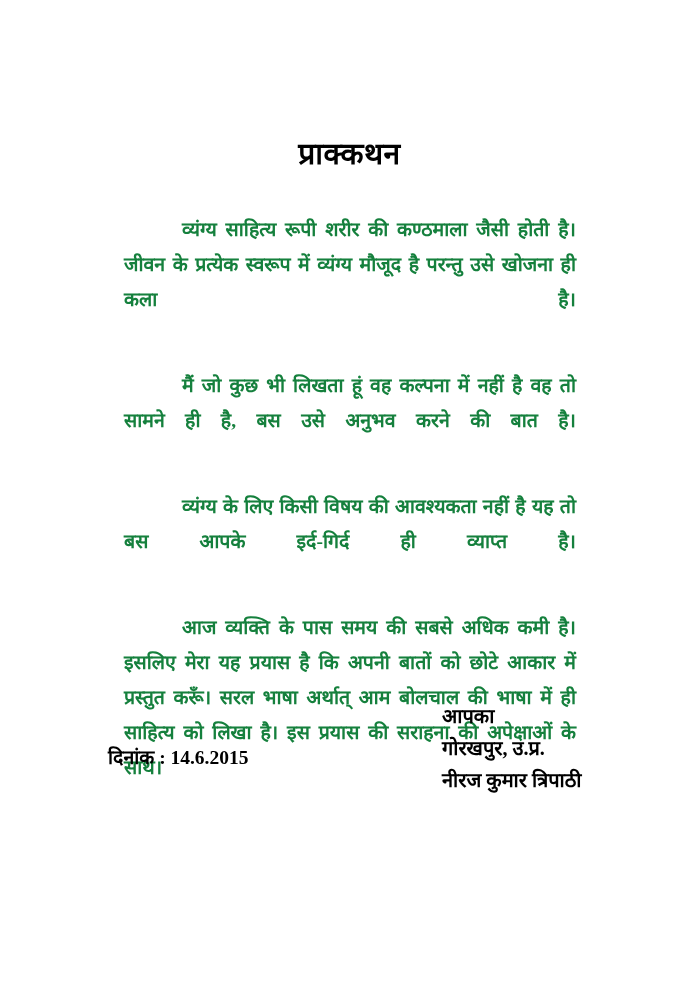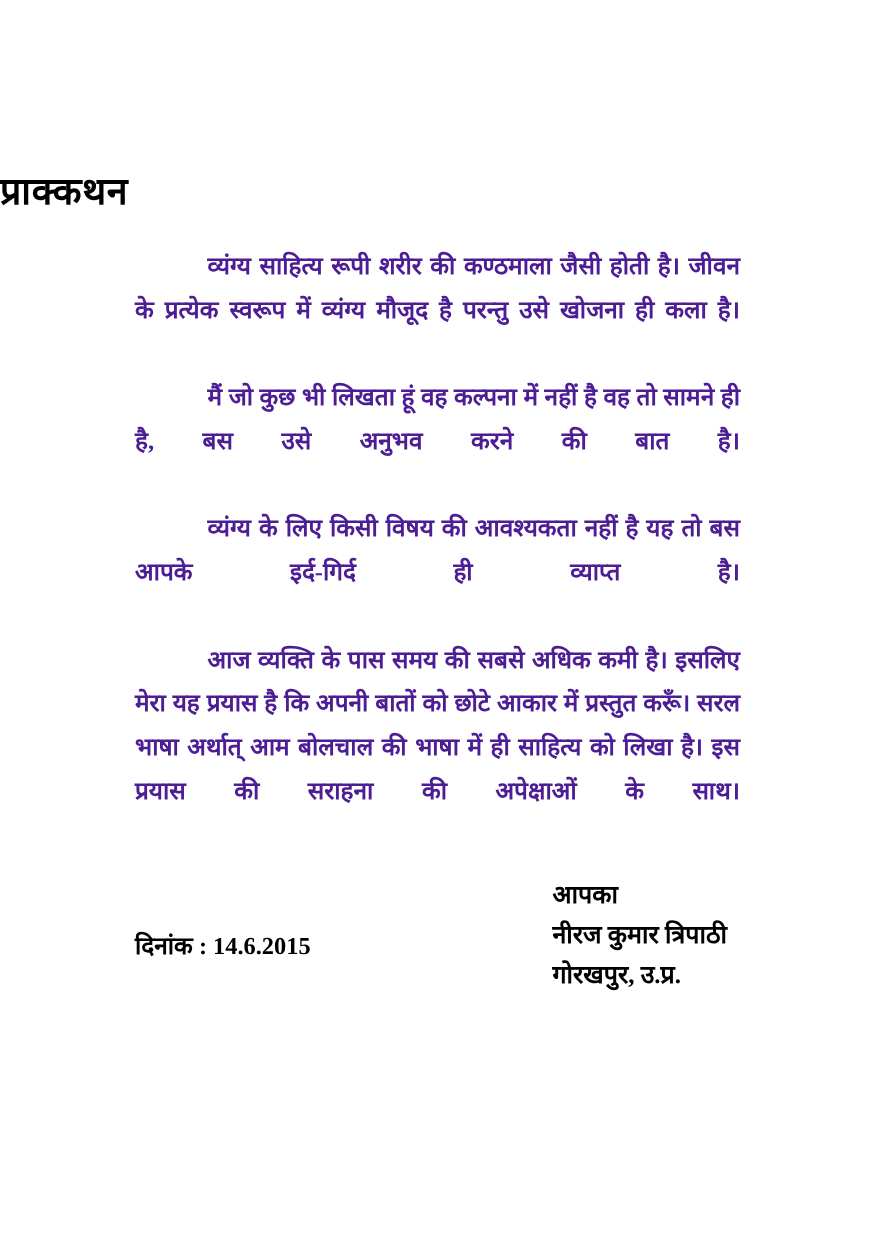--- a/index.html
+++ b/index.html
@@ -19,45 +19,46 @@
     font-family: "Liberation Serif", "DejaVu Serif", serif;
     color: #000000;
     -webkit-font-smoothing: antialiased;
   }
 
   .page-title {
     position: absolute;
     top: 116px;
     left: 0;
     width: 699px;
+    text-align: center;
     font-family: Liberation Sans, sans-serif;
     font-size: 30px;
     font-weight: 700;
     letter-spacing: 0.5px;
     line-height: 1.2;
     color: #000000;
   }
 
   .body-block {
     position: absolute;
     top: 196px;
     left: 108px;
     width: 484px;
   }
 
   .para {
-    margin: 0;
+    margin: 16px;
     text-align: justify;
     text-justify: inter-word;
     text-indent: 58px;
     font-family: "Liberation Serif", "DejaVu Serif", serif;
     font-size: 19.5px;
     font-weight: 700;
     line-height: 35px;
-    color: #4c1d95;
+    color: #15803d;
     word-spacing: 0.2px;
   }
 
   .para:last-child {
     margin-bottom: 0;
   }
 
   
   .para::after {
     content: "";
@@ -116,19 +117,19 @@
     <p class="para">व्यंग्य के लिए किसी विषय की आवश्यकता नहीं है यह तो बस आपके इर्द-गिर्द ही व्याप्त है।</p>
     <p class="para">आज व्यक्ति के पास समय की सबसे अधिक कमी है। इसलिए मेरा यह प्रयास है कि अपनी बातों को छोटे आकार में प्रस्तुत करूँ। सरल भाषा अर्थात् आम बोलचाल की भाषा में ही साहित्य को लिखा है। इस प्रयास की सराहना की अपेक्षाओं के साथ।</p>
   </div>
 
   <div class="signature-area">
 
     <p class="date-line">दिनांक : 14.6.2015</p>
 
     <div class="sig-right">
       <p class="sig-line">आपका</p>
+      <p class="sig-line">गोरखपुर, उ.प्र.</p>
       <p class="sig-line">नीरज कुमार त्रिपाठी</p>
-      <p class="sig-line">गोरखपुर, उ.प्र.</p>
     </div>
 
   </div>
 
 </div>
 
 </body></html>

